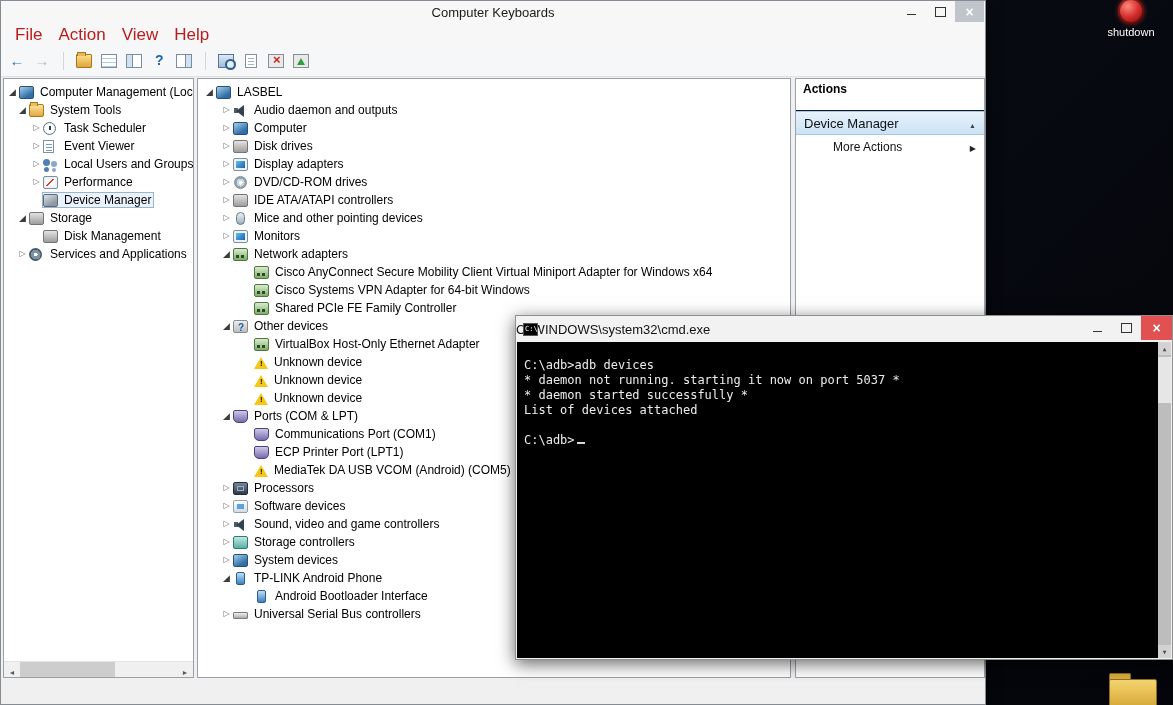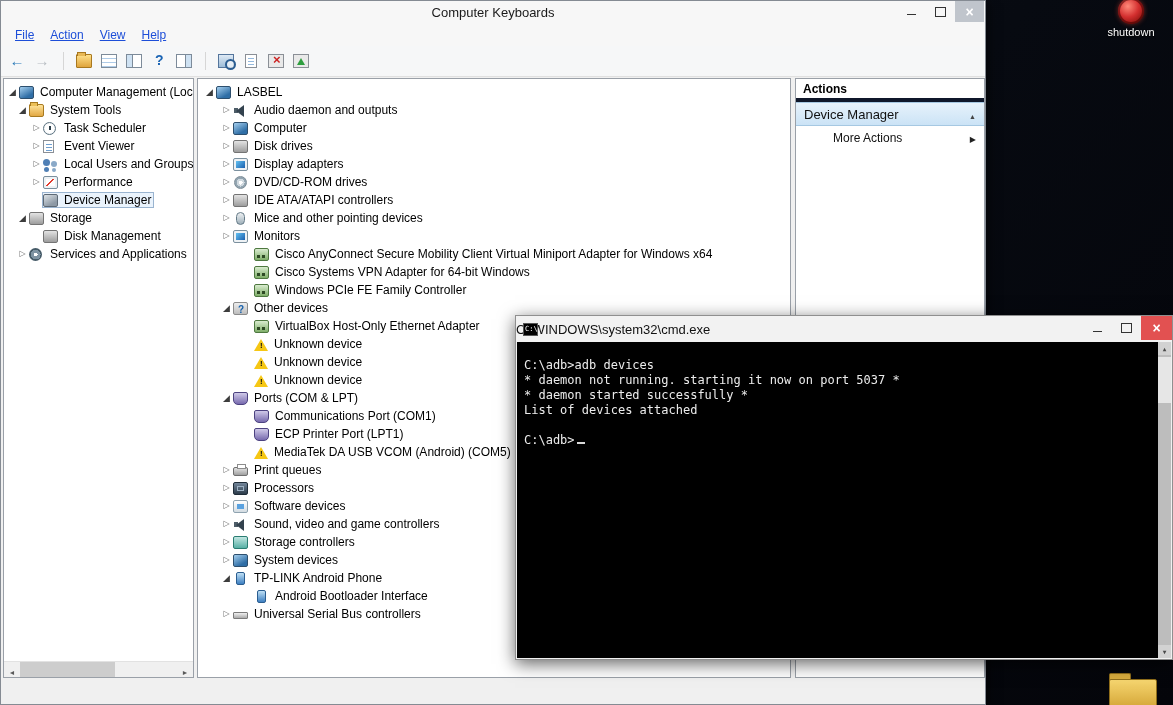--- a/index.html
+++ b/index.html
@@ -28,21 +28,21 @@
   .tbar { height:23px; position:relative; background:#f7f7f7; }
   .ttext { position:absolute; left:0; right:0; top:4px; text-align:center; font-size:13px; color:#1a1a1a; }
   .caps { position:absolute; right:1px; top:0; display:flex; height:21px; }
   .cap { width:29px; display:flex; align-items:center; justify-content:center; }
   .cap.min::before { content:""; display:block; width:9px; height:1px; background:#333; margin-top:6px; }
   .cap.max::before { content:""; display:block; width:9px; height:8px; border:1px solid #333; }
   .cap.close { background:#c0c5cc; }
   .cap.close::before { content:"×"; color:#fff; font-size:14px; font-weight:bold; line-height:1; }
 
   .mbar { height:22px; display:flex; align-items:center; padding-left:6px; background:#f7f7f7; }
-  .mi { padding:2px 8px; font-size:12px; color:#1d4ed8;text-decoration:underline; }
+  .mi { padding:2px 8px; font-size:17px; color:#b91c1c; }
 
   .toolbar { height:31px; display:flex; align-items:center; padding-left:4px;
     background:#f6f7f8; border-bottom:1px solid #e0e0e0; }
   .tbtn { height:24px; min-width:24px; display:flex; align-items:center; justify-content:center; margin-right:1px; }
   .arr::before { font-size:15px; font-weight:bold; }
   .arr.back::before { content:"←"; color:#2a7ab8; }
   .arr.fwd::before  { content:"→"; color:#b7bcc2; }
   .tsep { width:1px; height:18px; background:#d6d6d6; margin:0 8px; }
   .ic16 { width:16px; height:14px; position:relative; display:block; }
   .t-fold { background:linear-gradient(#ffe08a,#dfa43c); border:1px solid #a8781f; border-radius:1px; }
@@ -141,22 +141,22 @@
   
   .hscroll { position:absolute; left:0; right:0; bottom:0; height:16px; background:#f0f0f0;
     border-top:1px solid #e2e2e2; display:flex; align-items:center; }
   .harr { width:16px; text-align:center; color:#5a5a5a; }
   .harr.l::before { content:"◄"; font-size:7px; }
   .harr.r::before { content:"►"; font-size:7px; }
   .htrack { flex:1; height:100%; position:relative; }
   .hthumb { position:absolute; left:0; top:0; bottom:0; width:95px; background:#cdcdcd; }
 
   
-  .ap-header { height:23px; line-height:21px; padding-left:7px; font-size:12px; font-weight:bold;
-    color:#000; border-bottom:4px solid #0f172a; background:#fff; }
+  .ap-header { height:32px; line-height:21px; padding-left:7px; font-size:12px; font-weight:bold;
+    color:#000; border-bottom:1px solid #0f172a; background:#fff; }
   .ap-group { height:24px; display:flex; align-items:center; padding:0 8px; font-size:13px; color:#111;
     background:linear-gradient(#e7f2fb,#cbe3f6); border-top:1px solid #a6c8e2; border-bottom:1px solid #a6c8e2; }
   .ap-gtitle { flex:1; }
   .ap-collapse::before { content:"▲"; font-size:7px; color:#444; }
   .ap-item { height:23px; display:flex; align-items:center; padding:0 8px 0 37px; font-size:12px; color:#111; }
   .ap-ilabel { flex:1; }
   .ap-arrow::before { content:"▶"; font-size:8px; color:#222; }
 
   
   .cmdwin { position:absolute; left:515px; top:315px; width:658px; height:345px; background:#f0f0f0;
@@ -350,34 +350,39 @@
       <div class="tr lv1">
           <span class="exp c"></span>
           <span class="ico i-mouse"></span>
           <span class="tl">Mice and other pointing devices</span>
         </div>
       <div class="tr lv1">
           <span class="exp c"></span>
           <span class="ico i-disp"></span>
           <span class="tl">Monitors</span>
         </div>
+      <div class="tr lv1">
+          <span class="exp e"></span>
+          <span class="ico i-net"></span>
+          <span class="tl">Network adapters</span>
+        </div>
       <div class="tr lv2">
           <span class="exp"></span>
           <span class="ico i-net"></span>
           <span class="tl">Cisco AnyConnect Secure Mobility Client Virtual Miniport Adapter for Windows x64</span>
         </div>
       <div class="tr lv2">
           <span class="exp"></span>
           <span class="ico i-net"></span>
           <span class="tl">Cisco Systems VPN Adapter for 64-bit Windows</span>
         </div>
       <div class="tr lv2">
           <span class="exp"></span>
           <span class="ico i-net"></span>
-          <span class="tl">Windows PCIe FE Family Controller</span>
+          <span class="tl">Shared PCIe FE Family Controller</span>
         </div>
       <div class="tr lv1">
           <span class="exp e"></span>
           <span class="ico i-q"></span>
           <span class="tl">Other devices</span>
         </div>
       <div class="tr lv2">
           <span class="exp"></span>
           <span class="ico i-net"></span>
           <span class="tl">VirtualBox Host-Only Ethernet Adapter</span>
@@ -409,25 +414,20 @@
         </div>
       <div class="tr lv2">
           <span class="exp"></span>
           <span class="ico i-port"></span>
           <span class="tl">ECP Printer Port (LPT1)</span>
         </div>
       <div class="tr lv2">
           <span class="exp"></span>
           <span class="ico i-warn"></span>
           <span class="tl">MediaTek DA USB VCOM (Android) (COM5)</span>
-        </div>
-      <div class="tr lv1">
-          <span class="exp c"></span>
-          <span class="ico i-print"></span>
-          <span class="tl">Print queues</span>
         </div>
       <div class="tr lv1">
           <span class="exp c"></span>
           <span class="ico i-cpu"></span>
           <span class="tl">Processors</span>
         </div>
       <div class="tr lv1">
           <span class="exp c"></span>
           <span class="ico i-soft"></span>
           <span class="tl">Software devices</span>

